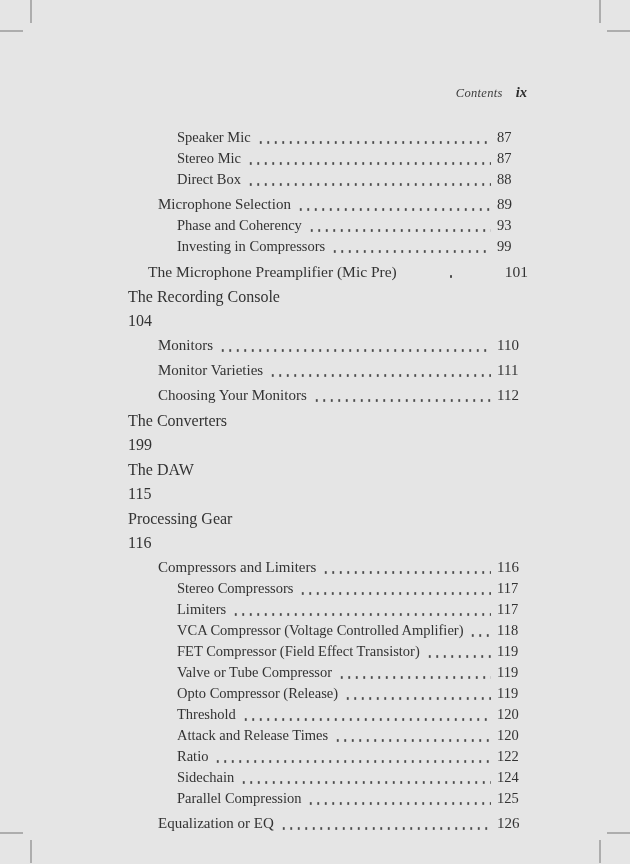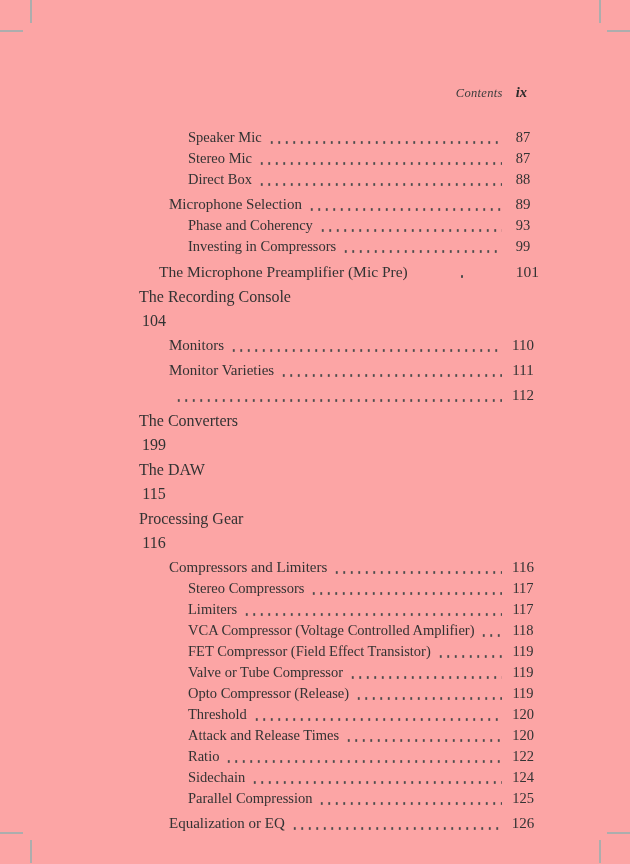--- a/index.html
+++ b/index.html
@@ -5,21 +5,21 @@
   html, body { margin: 0; padding: 0; }
   body {
     width: 630px; height: 864px;
     background: #fdfdfd;
     font-family: "Liberation Serif", "DejaVu Serif", serif;
     overflow: hidden;
   }
   .page {
     position: relative;
     width: 630px; height: 864px;
-    background: #fca5a5;
+    background: #e5e5e5;
     color: var(--text, #333);
   }
   
   .mark { position: absolute; background: var(--mark, #adadad); }
   .mark.v { width: 1.5px; height: 23px; }
   .mark.h { width: 23px; height: 1.5px; }
   .m-tl-v { left: 30px; top: 0; }
   .m-tl-h { left: 0; top: 30px; }
   .m-tr-v { left: 599px; top: 0; }
   .m-tr-h { left: 607px; top: 30px; }
@@ -45,21 +45,21 @@
     font-weight: bold;
     font-style: italic;
     font-size: 14.5px;
     color: #2c2c2c;
     margin-left: 9px;
   }
 
   
   .toc {
     position: absolute;
-    top: 127px; left: 139px; width: 399px;
+    top: 127px; left: 128px; width: 399px;
   }
   .row {
     display: flex;
     align-items: baseline;
     line-height: 21px;
     font-size: 15px;
     color: var(--text, #333);
   }
   .row .t { white-space: nowrap; }
   .row .leader {
@@ -68,21 +68,21 @@
     align-self: flex-end;
     height: 5px;
     margin: 0 6px 3px 6px;
     background-image: radial-gradient(circle, #4c4c4c 1.05px, rgba(0,0,0,0) 1.4px);
     background-size: 7.5px 5px;
     background-repeat: repeat-x;
     background-position: left bottom;
   }
   .row .pg {
     width: 30px;
-    text-align: center;
+    text-align: left;
     white-space: nowrap;
   }
   .lvl0 { margin-top: 4px; font-size: 16px; flex-direction: column; }
   .lvl1 { margin-top: 4px; font-size: 15.5px; padding-left: 20px; gap: 44px; }
   .lvl2 { margin-top: 4px; font-size: 15px;  padding-left: 30px; }
   .lvl3 { font-size: 14.5px; padding-left: 49px; }
 </style>
 </head>
 <body>
 
@@ -147,20 +147,21 @@
         <span class="t">Monitors</span>
         <span class="leader"></span>
         <span class="pg">110</span>
       </div>
       <div class="row lvl2">
         <span class="t">Monitor Varieties</span>
         <span class="leader"></span>
         <span class="pg">111</span>
       </div>
       <div class="row lvl2">
+        <span class="t">Choosing Your Monitors</span>
         <span class="leader"></span>
         <span class="pg">112</span>
       </div>
       <div class="row lvl0">
         <span class="t">The Converters</span>
         <span class="leader"></span>
         <span class="pg">199</span>
       </div>
       <div class="row lvl0">
         <span class="t">The DAW</span>

